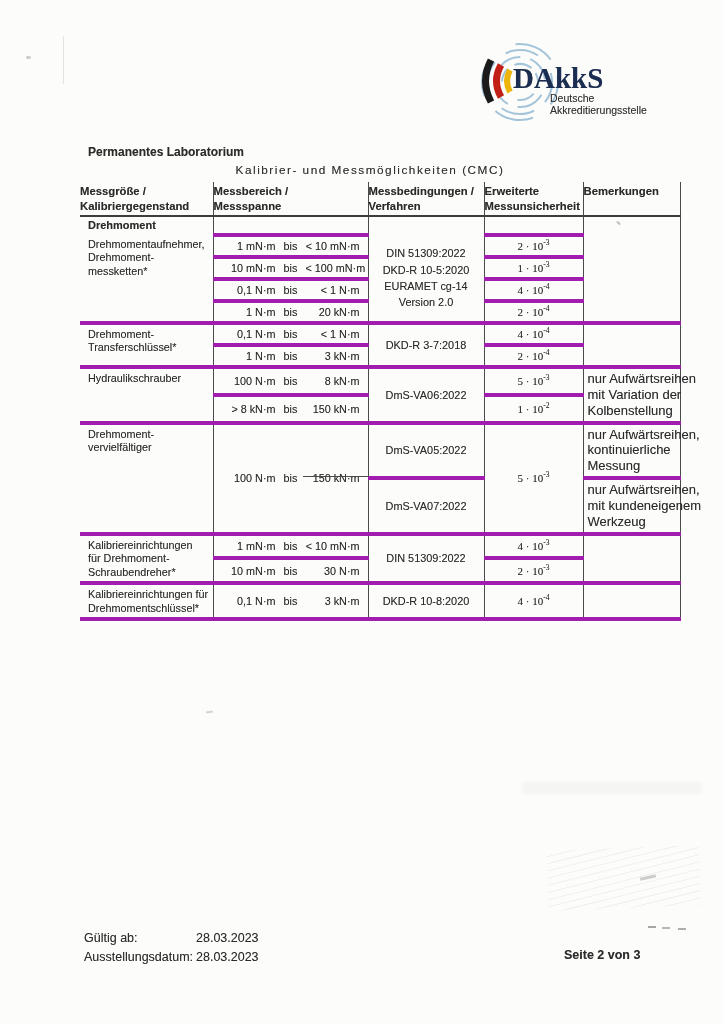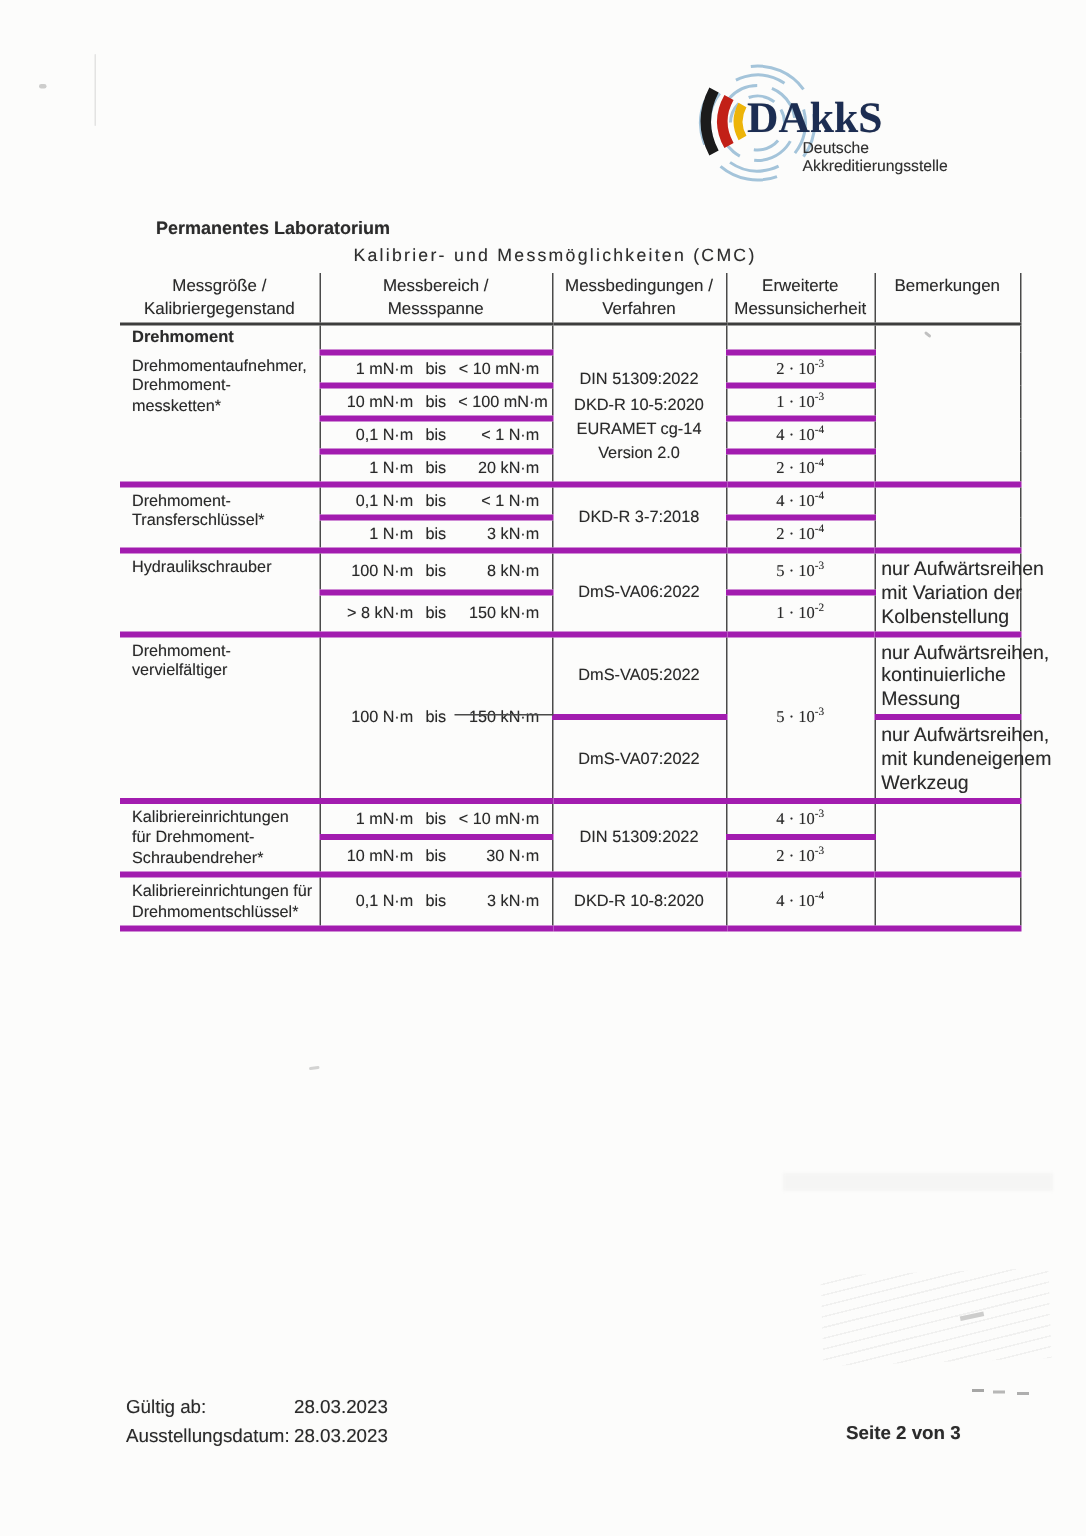--- a/index.html
+++ b/index.html
@@ -4,32 +4,32 @@
 <style>
   html,body{margin:0;padding:0;background:#e8e8e8;}
   .page{
     position:relative;width:724px;height:1024px;margin:0 auto;
     background:#fcfcfb;overflow:hidden;
     font-family:"Liberation Sans", sans-serif;color:#2b2b2b;
     text-shadow:0 0 .5px rgba(43,43,43,.38);
   }
   
   .doc-ref{position:absolute;left:78px;top:105px;font-size:12.5px;font-weight:bold;white-space:pre;}
-  .lab-type{position:absolute;left:104px;top:145px;font-size:12px;font-weight:bold;white-space:pre;}
+  .lab-type{position:absolute;left:88px;top:145px;font-size:12px;font-weight:bold;white-space:pre;}
   .tbl-title{position:absolute;left:70px;top:163px;width:600px;text-align:center;
     font-size:11.8px;letter-spacing:1.5px;white-space:pre;color:#2e2e2e;}
-  .logo{position:absolute;left:453px;top:40px;width:200px;height:92px;}
+  .logo{position:absolute;left:468px;top:40px;width:200px;height:92px;}
   
   table.cmc{
     position:absolute;left:80px;top:182px;width:600px;
     border-collapse:collapse;table-layout:fixed;font-size:11px;color:#2a2a2a;
   }
   .cmc th,.cmc td{border-left:1px solid #4a4a4a;border-right:1px solid #4a4a4a;padding:0;}
-  .cmc th{border-bottom:2px solid #3d3d3d;font-weight:normal;font-size:11.3px;
-    vertical-align:top;text-align:center;white-space:pre;line-height:1.3;padding-top:2px;}
+  .cmc th{border-bottom:2px solid #3d3d3d;font-weight:bold;font-size:11.3px;
+    vertical-align:top;text-align:left;white-space:pre;line-height:1.3;padding-top:2px;}
   .cmc td{border-bottom:4px solid #a21caf;}
   .cmc td.nb{border-bottom:none;}
   .cmc .c1{border-left:none;}
   .cmc td.c1{vertical-align:top;text-align:left;font-size:10.8px;line-height:1.25;
     padding:3px 2px 2px 8px;white-space:pre;}
   .cmc td.c1.cat{font-weight:bold;font-size:11px;padding-top:2px;}
   .cmc td.c2{vertical-align:middle;}
   .rng{display:grid;grid-template-columns:62px 30px 1fr;align-items:center;
     padding-right:8px;font-size:10.8px;white-space:pre;}
   .rng .f{text-align:right;}

